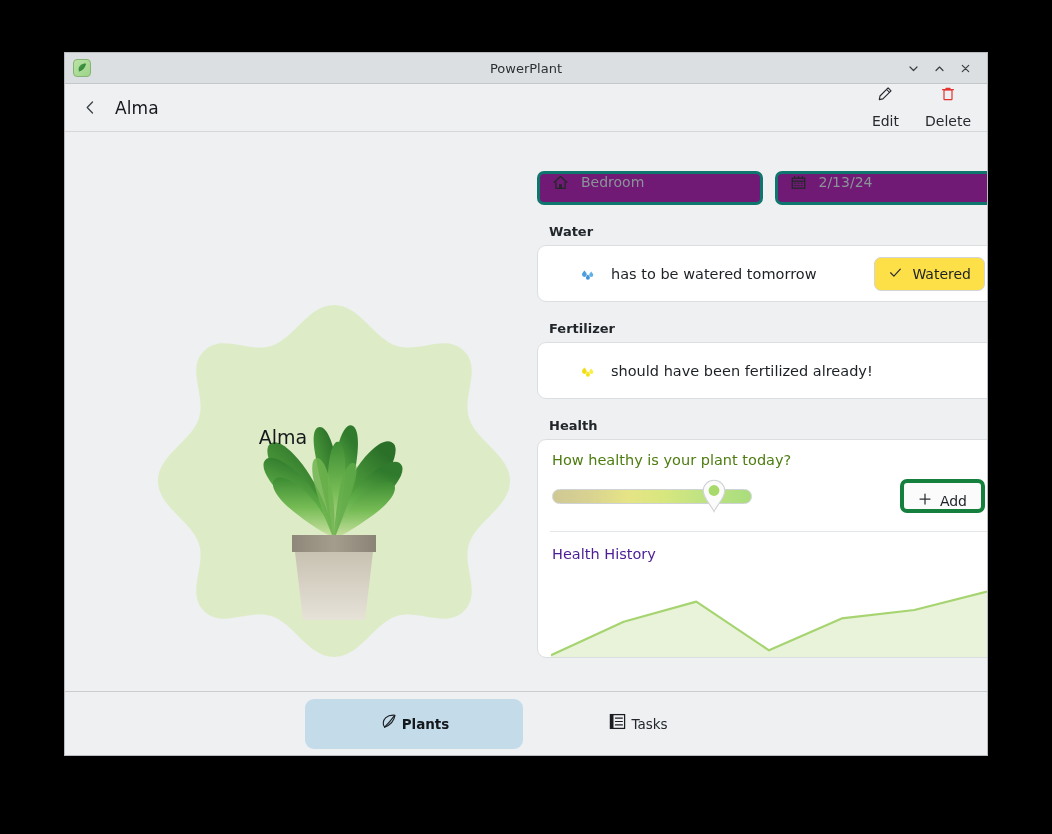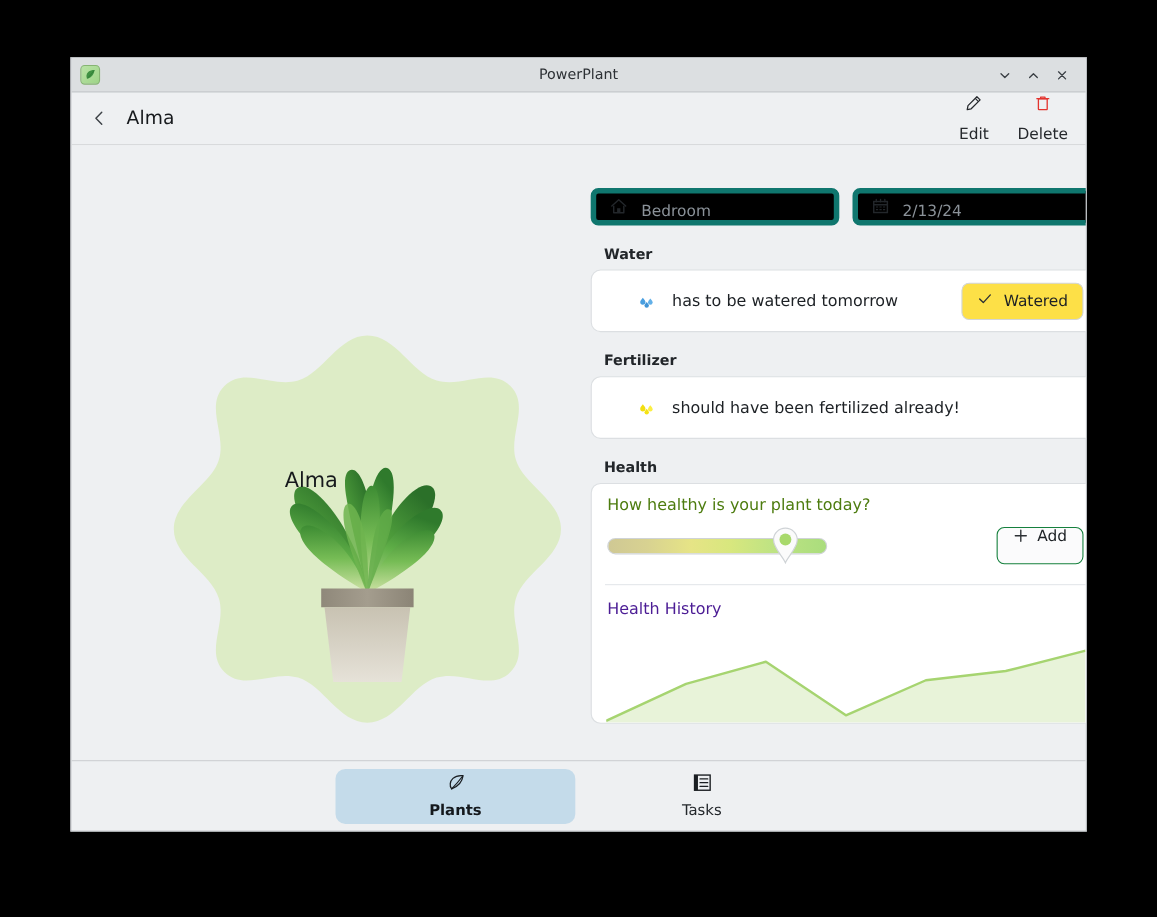--- a/index.html
+++ b/index.html
@@ -162,25 +162,25 @@
     box-sizing: border-box;
   }
 
   .field-row {
     display: flex;
     gap: 12px;
   }
   .field {
     flex: 1 1 0;
     height: 34px;
-    background: #000000;
-    border: 5px solid #0f766e;
+    background: #701a75;
+    border: 3px solid #0f766e;
     border-radius: 7px;
     display: flex;
-    align-items: flex-end;
+    align-items: flex-start;
     padding: 0 12px;
     gap: 12px;
     box-sizing: border-box;
   }
   .field .fval {
     font-size: 14px;
     color: #8b9299;
   }
 
   .section-label {
@@ -258,25 +258,25 @@
     position: absolute;
     left: 162px;
     top: -2px;
     width: 26px;
     height: 34px;
   }
   .add-btn {
     margin-left: auto;
     height: 34px;
     padding: 0 14px;
-    border: 1px solid #15803d;
+    border: 4px solid #15803d;
     border-radius: 7px;
     background: #fbfbfc;
     display: flex;
-    align-items: flex-start;
+    align-items: flex-end;
     gap: 8px;
     font-size: 14px;
     color: #1d2125;
     box-sizing: border-box;
   }
 
   .card-divider {
     height: 1px;
     background: #e4e7ea;
     margin: 0 12px;
@@ -305,21 +305,21 @@
     align-items: center;
     justify-content: center;
     gap: 0;
     box-sizing: border-box;
   }
   .navitem {
     width: 218px;
     height: 50px;
     border-radius: 9px;
     display: flex;
-    flex-direction: column;
+    flex-direction: row;
     align-items: center;
     justify-content: center;
     gap: 4px;
     box-sizing: border-box;
   }
   .navitem.selected { background: #c4dbea; }
   .navitem .navlabel { font-size: 13.5px; color: #23272b; }
   .navitem.selected .navlabel { font-weight: bold; color: #14181c; }
   .nav-spacer { width: 6px; }
 </style>

